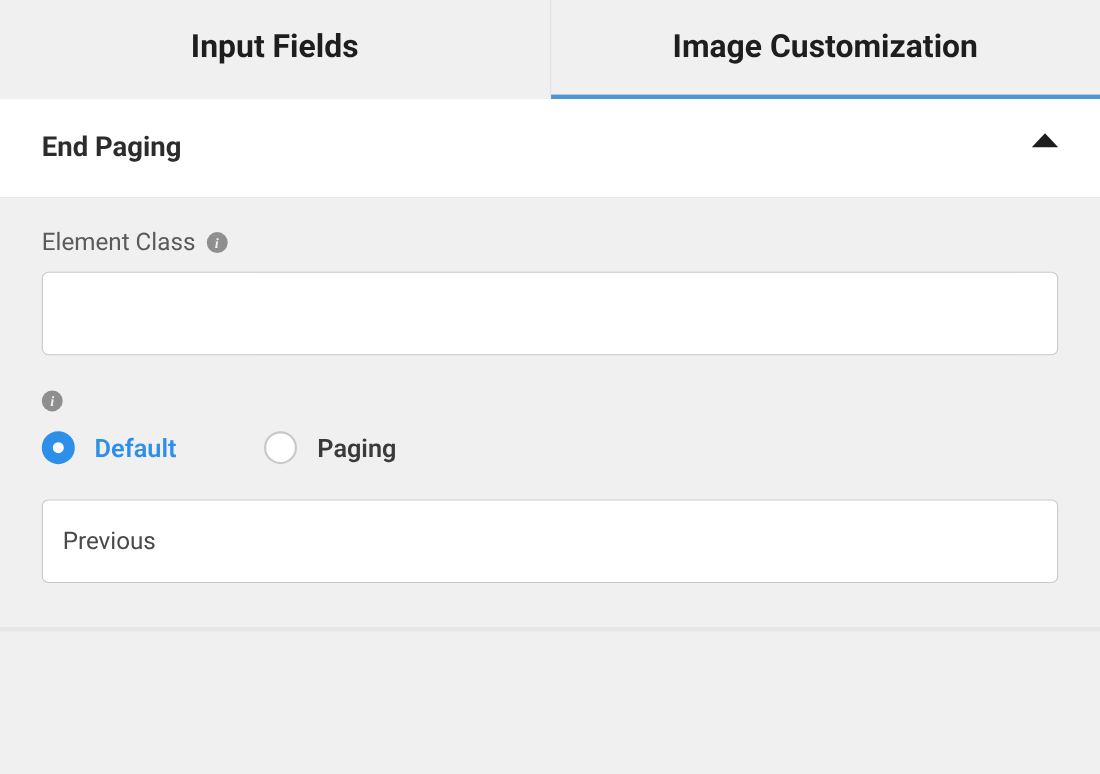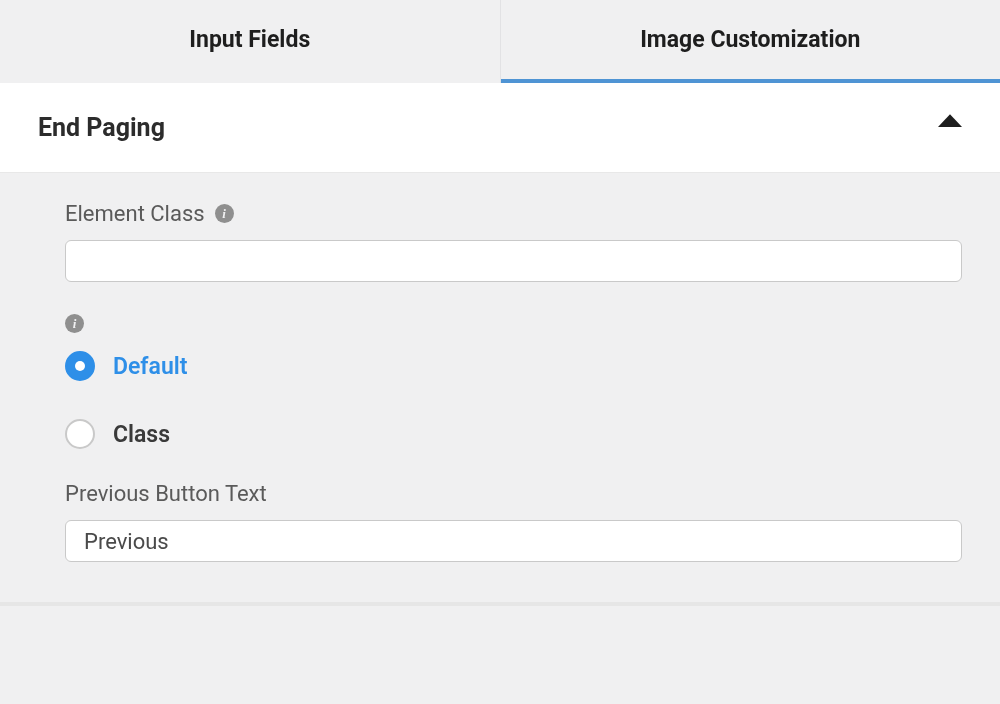--- a/index.html
+++ b/index.html
@@ -14,21 +14,21 @@
       height: 704px;
     }
     .tabs {
       display: flex;
       background: #f0f0f1;
     }
     .tab {
       flex: 1;
       text-align: center;
       padding: 26px 0;
-      font-size: 23px;
+      font-size: 29px;
       font-weight: 700;
       color: #1e1e1e;
       cursor: pointer;
       border-right: 1px solid #e2e2e4;
     }
     .tab:last-child {
       border-right: none;
     }
     .tab.active {
       border-bottom: 4px solid #4f94d4;
@@ -50,21 +50,20 @@
       width: 0;
       height: 0;
       border-left: 12px solid transparent;
       border-right: 12px solid transparent;
       border-bottom: 15px solid #1e1e1e;
       transform: scaleY(0.85);
     }
     .form-area {
       background: #f0f0f1;
       padding: 28px 38px 40px 38px;
-      margin-left: 27px;
     }
     .field-label {
       font-size: 22px;
       color: #5a5a5a;
       display: flex;
       align-items: center;
       gap: 10px;
       margin-bottom: 14px;
       font-weight: 400;
     }
@@ -78,38 +77,37 @@
       background: #8f8f8f;
       color: #f0f0f1;
       font-family: Georgia, serif;
       font-style: italic;
       font-weight: bold;
       font-size: 13px;
       line-height: 1;
     }
     .text-input {
       width: 100%;
-      height: 42px;
+      height: 76px;
       border: 1px solid #c9c9c9;
       border-radius: 6px;
       background: #ffffff;
       padding: 0 18px;
       font-size: 22px;
       color: #4a4a4a;
       font-family: inherit;
     }
     .field-group {
       margin-bottom: 32px;
     }
     .radio-row {
       display: flex;
-      align-items: flex-start;
-      gap: 38px;
+      align-items: flex-end;
+      gap: 80px;
       margin-top: 18px;
-      flex-direction: column;
     }
     .radio-option {
       display: flex;
       align-items: center;
       gap: 18px;
       cursor: pointer;
     }
     .radio-circle {
       width: 30px;
       height: 30px;
@@ -175,27 +173,24 @@
     <div class="field-label">
       <span class="info-icon">i</span>
     </div>
     <div class="radio-row">
       <div class="radio-option">
         <span class="radio-circle selected"></span>
         <span class="radio-label selected">Default</span>
       </div>
       <div class="radio-option">
         <span class="radio-circle"></span>
-        <span class="radio-label">Class</span>
+        <span class="radio-label">Paging</span>
       </div>
     </div>
   </div>
 
   <div class="field-group" style="margin-bottom:0;">
-    <div class="field-label">
-      <span>Previous Button Text</span>
-    </div>
     <input type="text" class="text-input" value="Previous" style="">
   </div>
 
 </div>
 
 <div class="bottom-divider"></div>
 
 </body></html>

